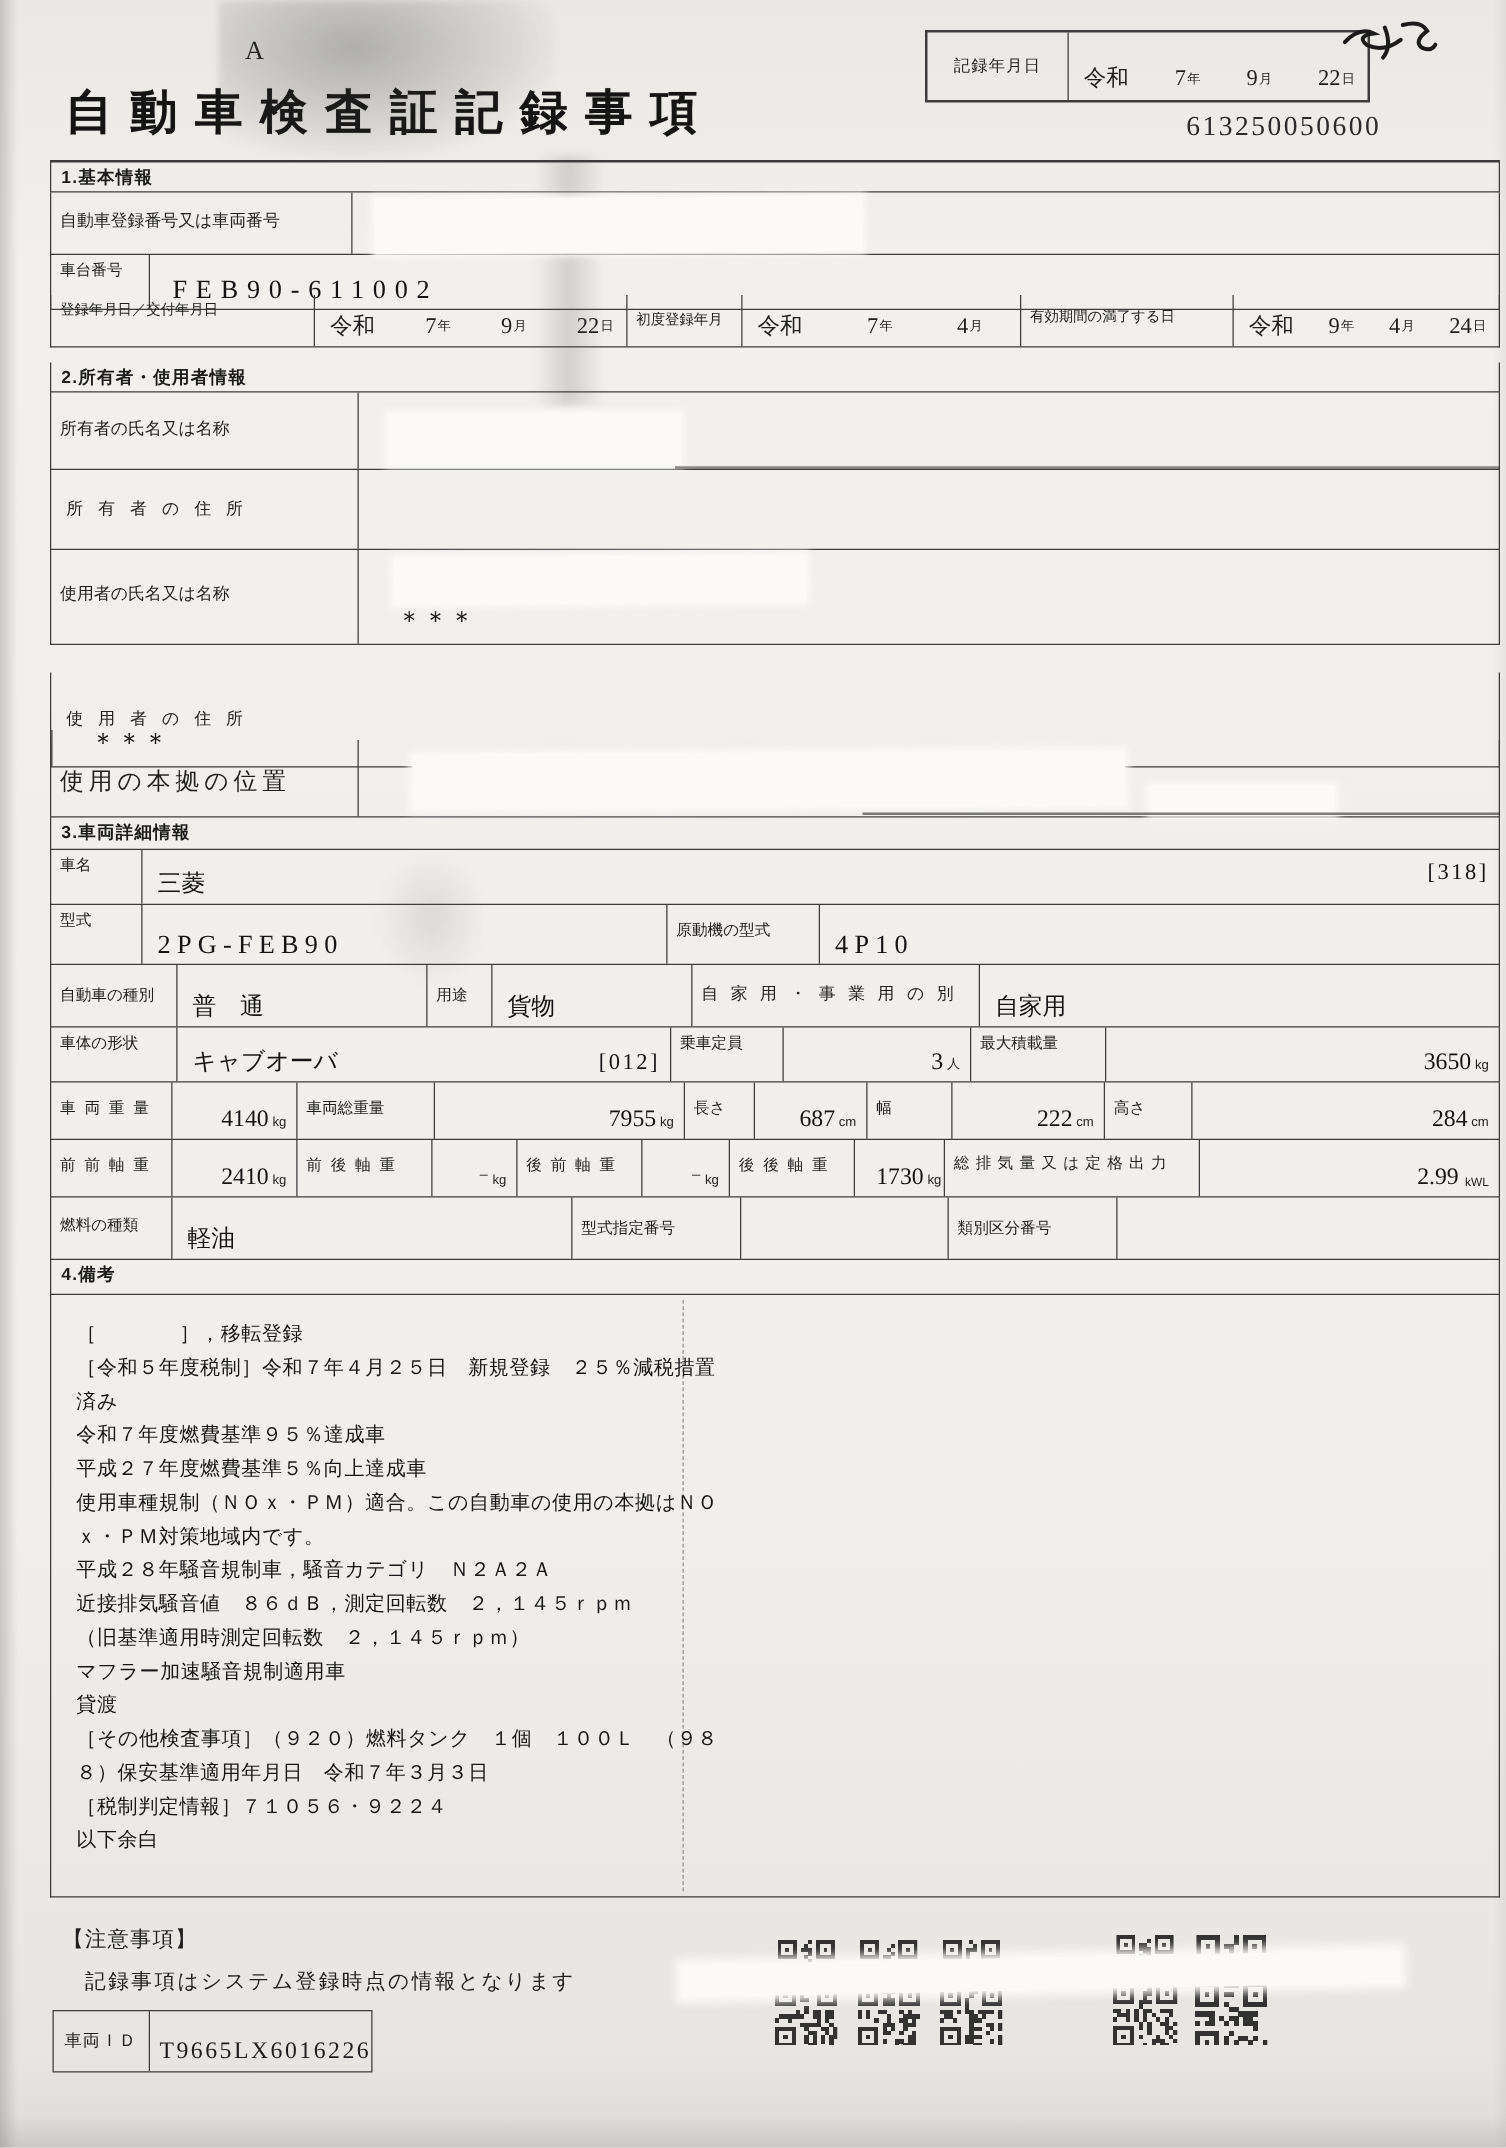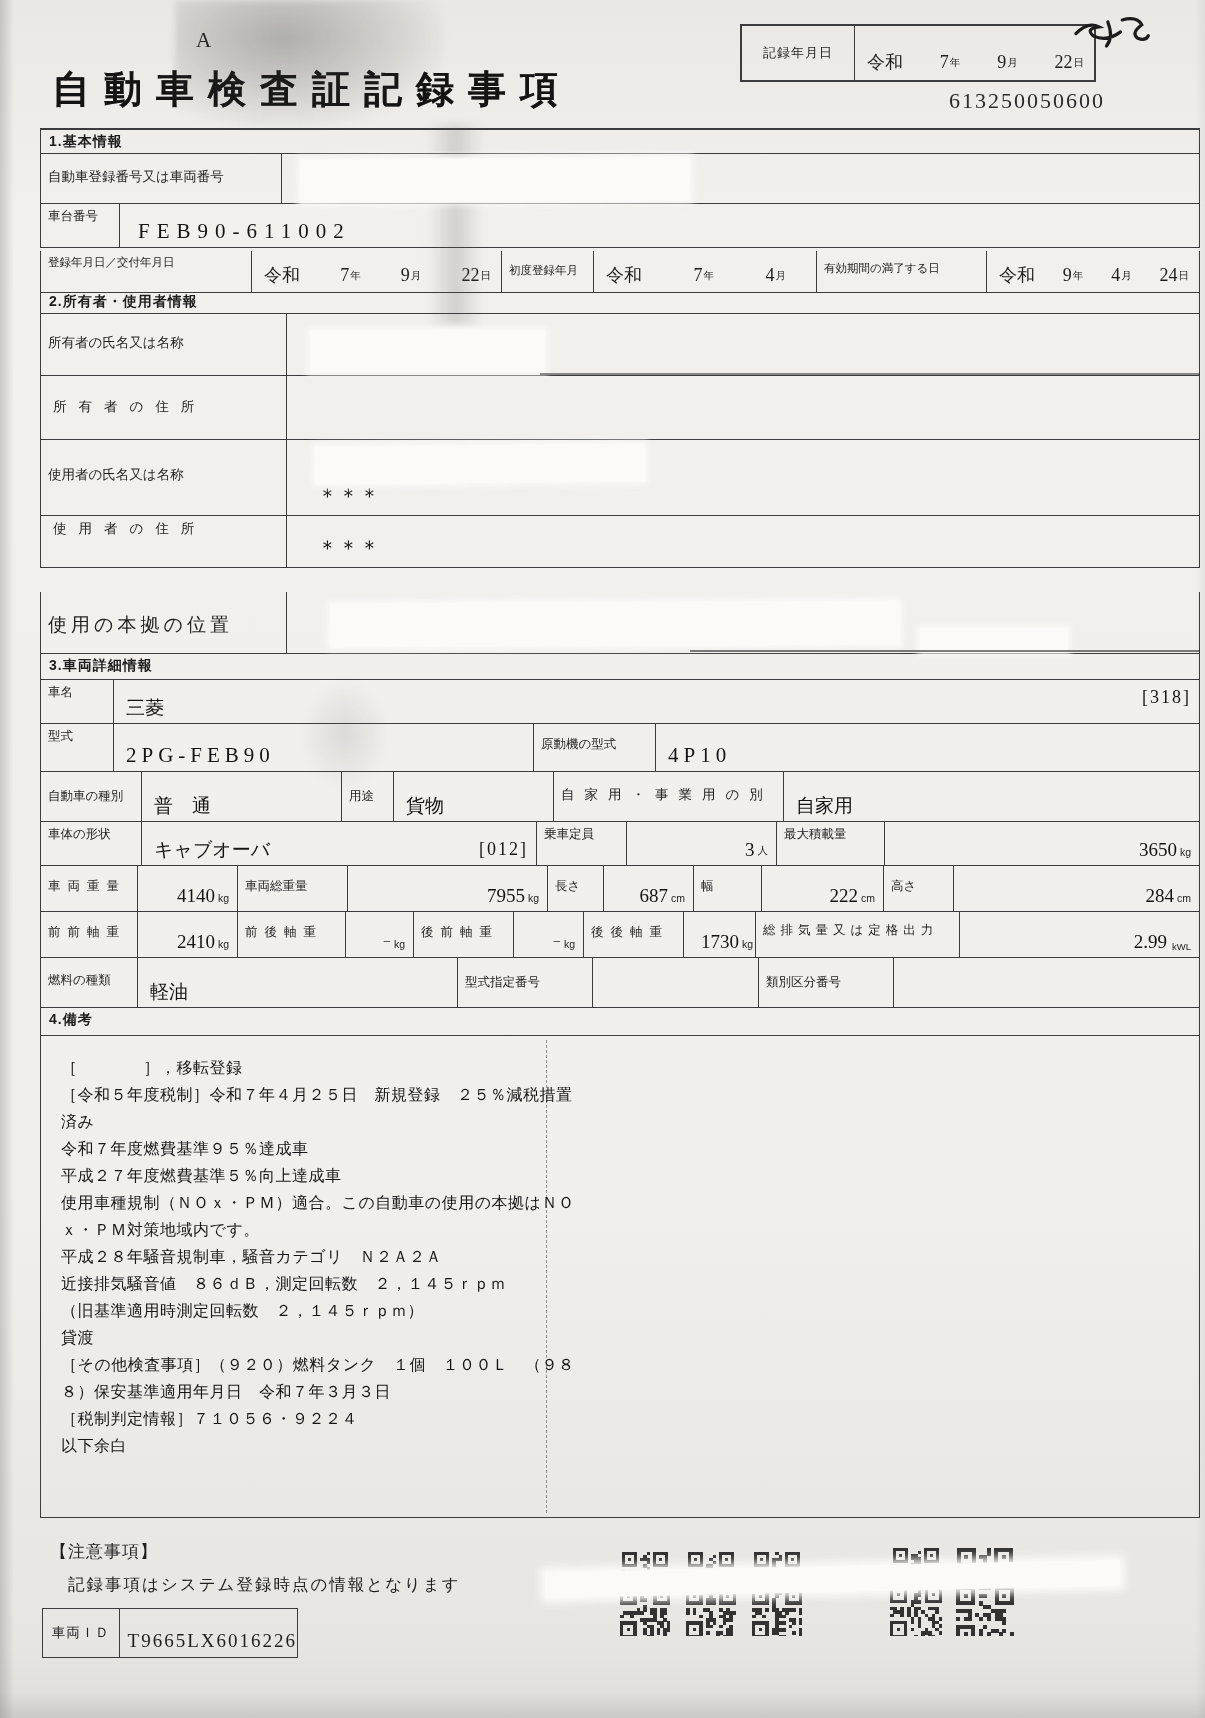--- a/index.html
+++ b/index.html
@@ -105,21 +105,21 @@
     <div class="c" style="width:78px;">
         <span class="lbl">車台番号</span>
       </div>
     <div class="c f">
         <div class="vwrap">
           <span class="val big ls" style="padding-left:6px;">FEB90-611002</span>
         </div>
       </div>
   </div>
 
-  <div class="row" style="top:251px;height:42px;">
+  <div class="row" style="top:236px;height:42px;">
     <div class="c" style="width:210px;">
         <span class="lbl sm">登録年月日／交付年月日</span>
       </div>
     <div class="c" style="width:250px;">
       <div class="datecell">
           <span class="dn">令和</span>
           <span class="dg">
             <span class="dn">7</span>
             <span class="unit">年</span>
           </span>
@@ -199,21 +199,21 @@
     <div class="c" style="width:245px;">
         <span class="lbl" style="font-size:13.5px;padding-top:26px;">使用者の氏名又は名称</span>
       </div>
     <div class="c f">
         <div class="vwrap" style="padding-left:30px;padding-bottom:8px;">
           <span class="val big">＊＊＊</span>
         </div>
       </div>
   </div>
 
-  <div class="row" style="top:492px;height:76px;">
+  <div class="row" style="top:538px;height:76px;flex-direction:column;">
     <div class="c" style="width:245px;">
         <span class="lbl wsp" style="font-size:13.5px;padding-top:28px;padding-left:12px;">使用者の住所</span>
       </div>
     <div class="c f">
         <div class="vwrap" style="padding-left:30px;padding-bottom:8px;">
           <span class="val big">＊＊＊</span>
         </div>
       </div>
   </div>
 
@@ -452,20 +452,21 @@
       <div class="rline">［　　　　］，移転登録</div>
       <div class="rline">［令和５年度税制］令和７年４月２５日　新規登録　２５％減税措置</div>
       <div class="rline">済み</div>
       <div class="rline">令和７年度燃費基準９５％達成車</div>
       <div class="rline">平成２７年度燃費基準５％向上達成車</div>
       <div class="rline">使用車種規制（ＮＯｘ・ＰＭ）適合。この自動車の使用の本拠はＮＯ</div>
       <div class="rline">ｘ・ＰＭ対策地域内です。</div>
       <div class="rline">平成２８年騒音規制車，騒音カテゴリ　Ｎ２Ａ２Ａ</div>
       <div class="rline">近接排気騒音値　８６ｄＢ，測定回転数　２，１４５ｒｐｍ</div>
       <div class="rline">（旧基準適用時測定回転数　２，１４５ｒｐｍ）</div>
+      <div class="rline">マフラー加速騒音規制適用車</div>
       <div class="rline">貸渡</div>
       <div class="rline">［その他検査事項］（９２０）燃料タンク　１個　１００Ｌ　（９８</div>
       <div class="rline">８）保安基準適用年月日　令和７年３月３日</div>
       <div class="rline">［税制判定情報］７１０５６・９２２４</div>
       <div class="rline">以下余白</div>
     </div>
   </div>
 
   <div class="notice-h">【注意事項】</div>
   <div class="notice-t">記録事項はシステム登録時点の情報となります</div>

